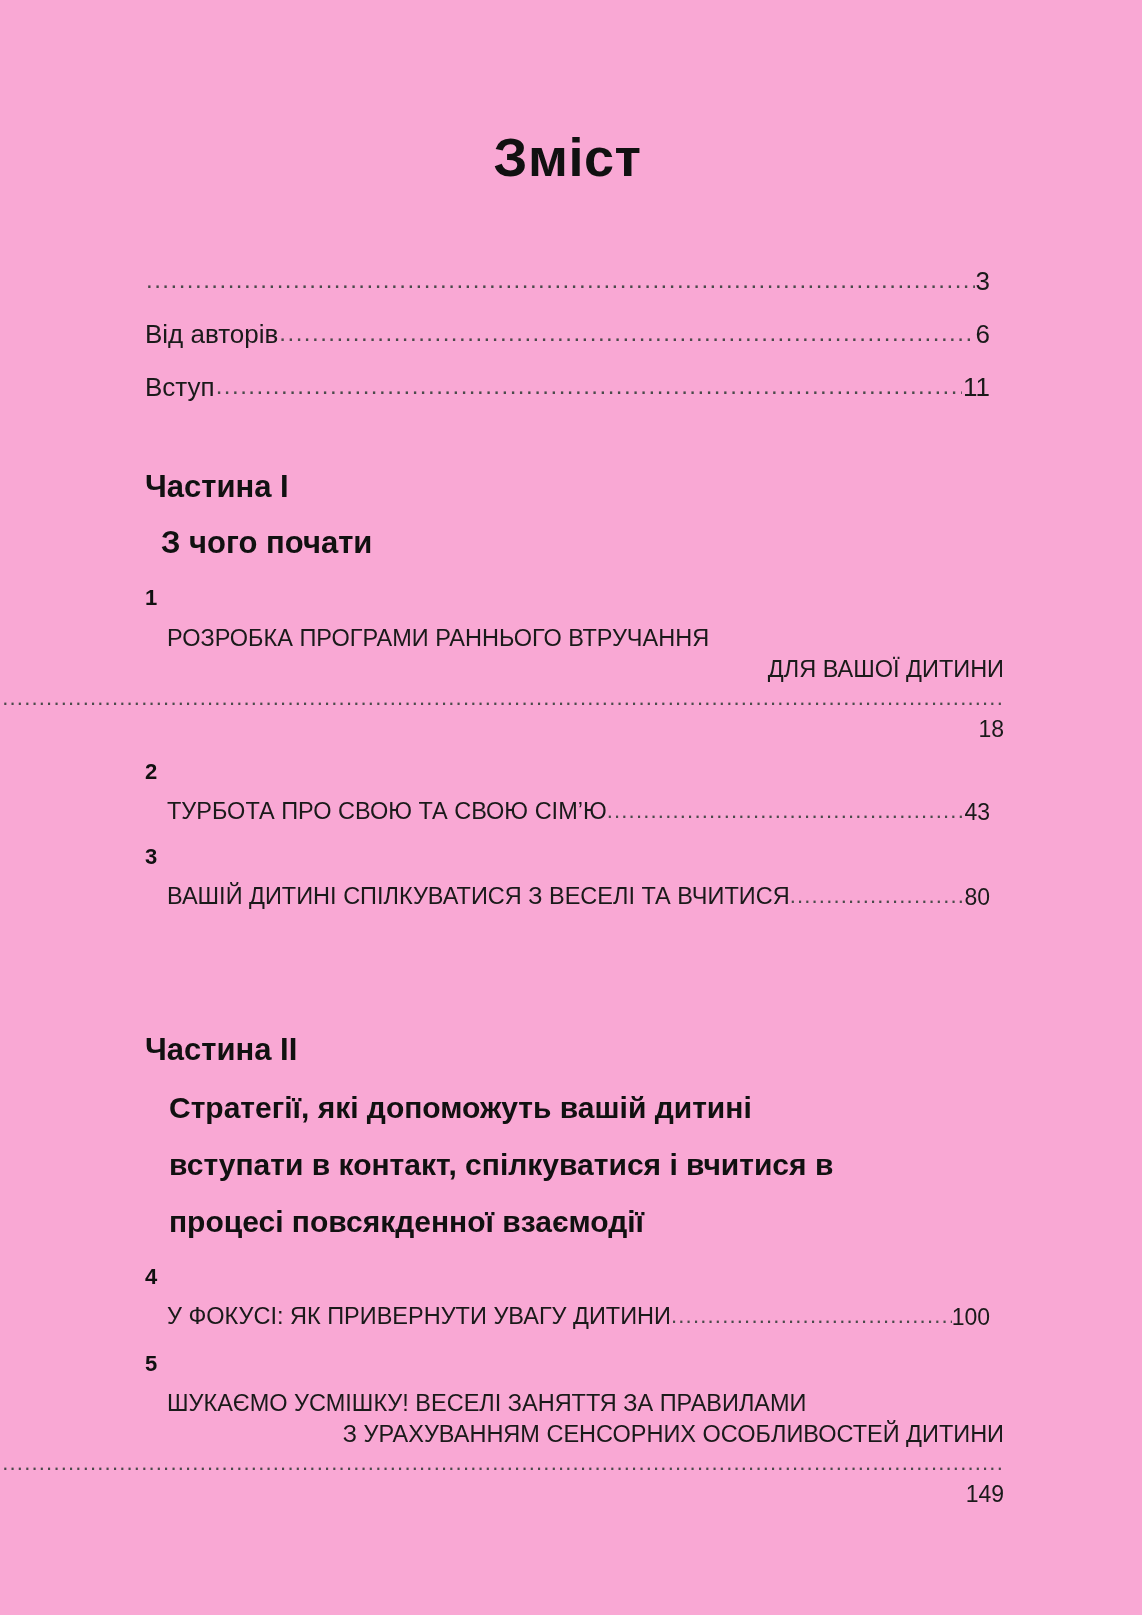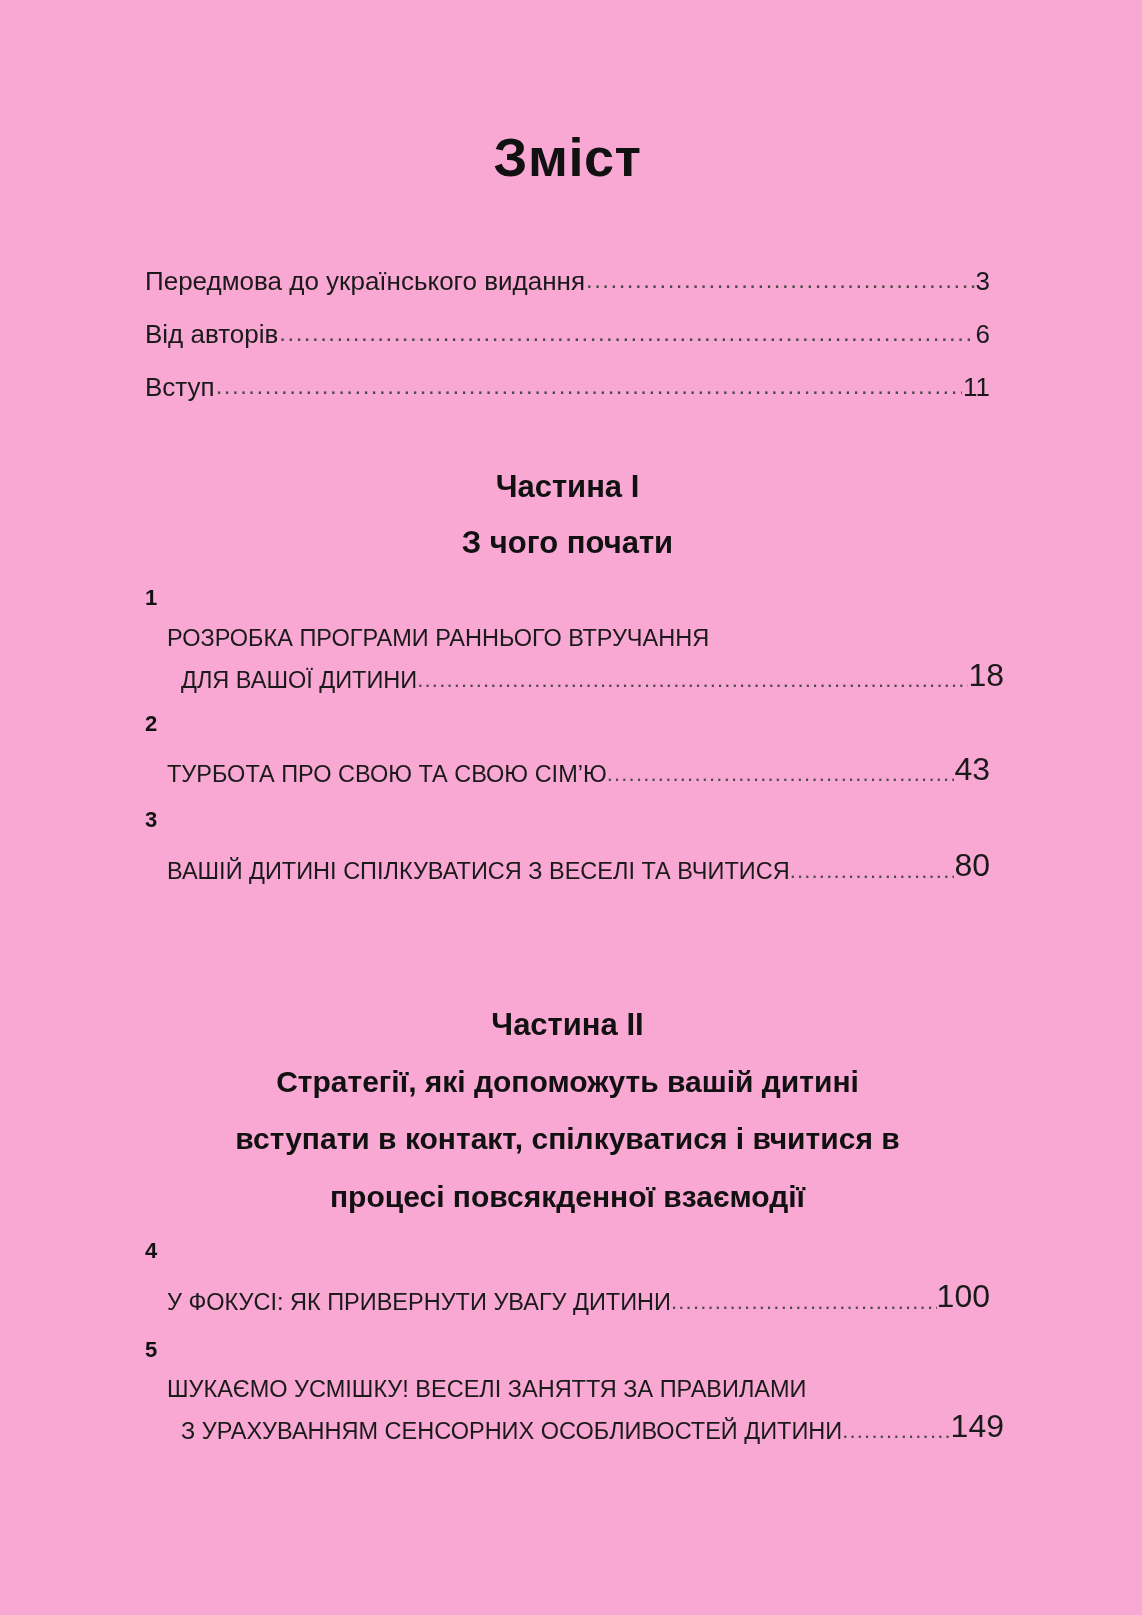--- a/index.html
+++ b/index.html
@@ -74,21 +74,21 @@
     transform: translateY(-2px);
   }
   .toc-row .pageno {
     flex: 0 0 auto;
     white-space: nowrap;
     text-align: right;
   }
 
   
   .part-block {
-    text-align: center;
+    text-align: left;
   }
   .part-one { margin-top: 66px; }
   .part-two { margin-top: 118px; }
 
   .part-label {
     font-size: 31px;
     font-weight: 700;
     line-height: 1.3;
     margin: 0 0 14px 0;
     color: #111111;
@@ -139,40 +139,39 @@
     overflow: hidden;
     white-space: nowrap;
     color: #4a4a4a;
     font-size: 22px;
     letter-spacing: 1.2px;
     transform: translateY(-2px);
   }
   .chapter-line .pageno {
     flex: 0 0 auto;
     white-space: nowrap;
-    font-size: 32px;
-  }
-  .chapter-line.cont { padding-left: 14px; }
+    font-size: 23px;
+  }
+  .chapter-line.cont { padding-left: 14px; flex-direction: column; }
 
   .ch-gap-1 { margin-top: 16px; }
   .ch-gap-2 { margin-top: 18px; }
   .ch-gap-3 { margin-top: 20px; }
 </style>
 </head>
 <body>
 
 <div class="page">
   <div class="content">
 
     <h1 class="doc-title">Зміст</h1>
 
     <div class="front-matter">
 
       <div class="toc-row">
-        <span class="label">Передмова до українського видання</span>
         <span class="leader">................................................................................................................................................................</span>
         <span class="pageno">3</span>
       </div>
 
       <div class="toc-row">
         <span class="label">Від авторів</span>
         <span class="leader">................................................................................................................................................................</span>
         <span class="pageno">6</span>
       </div>
 

